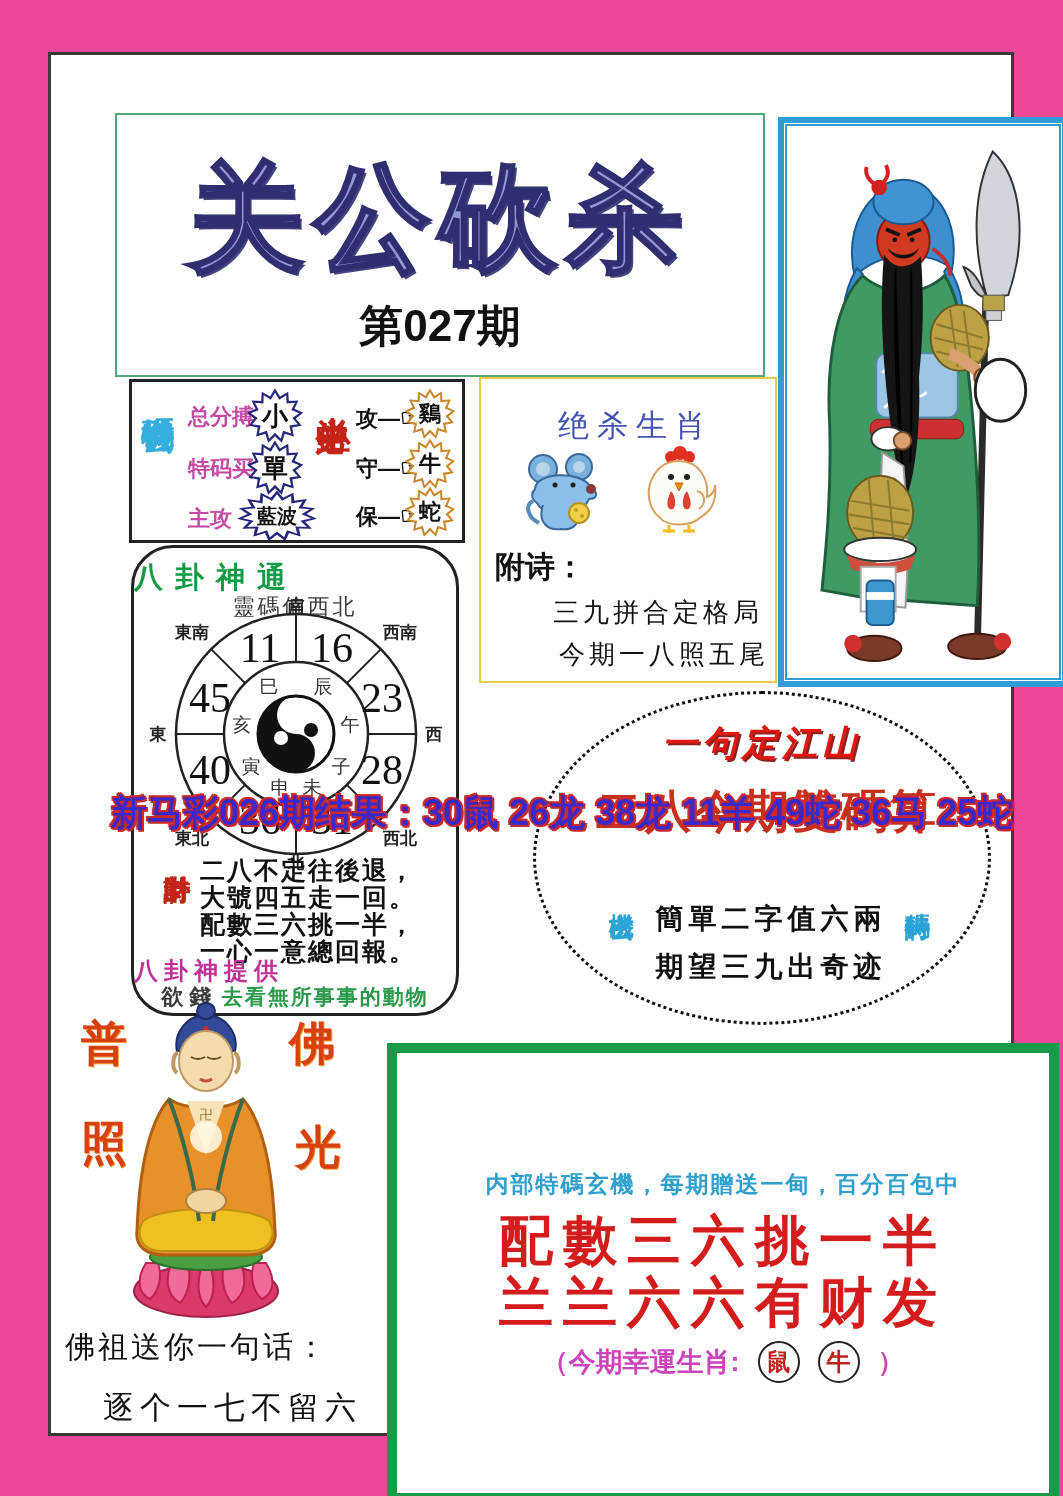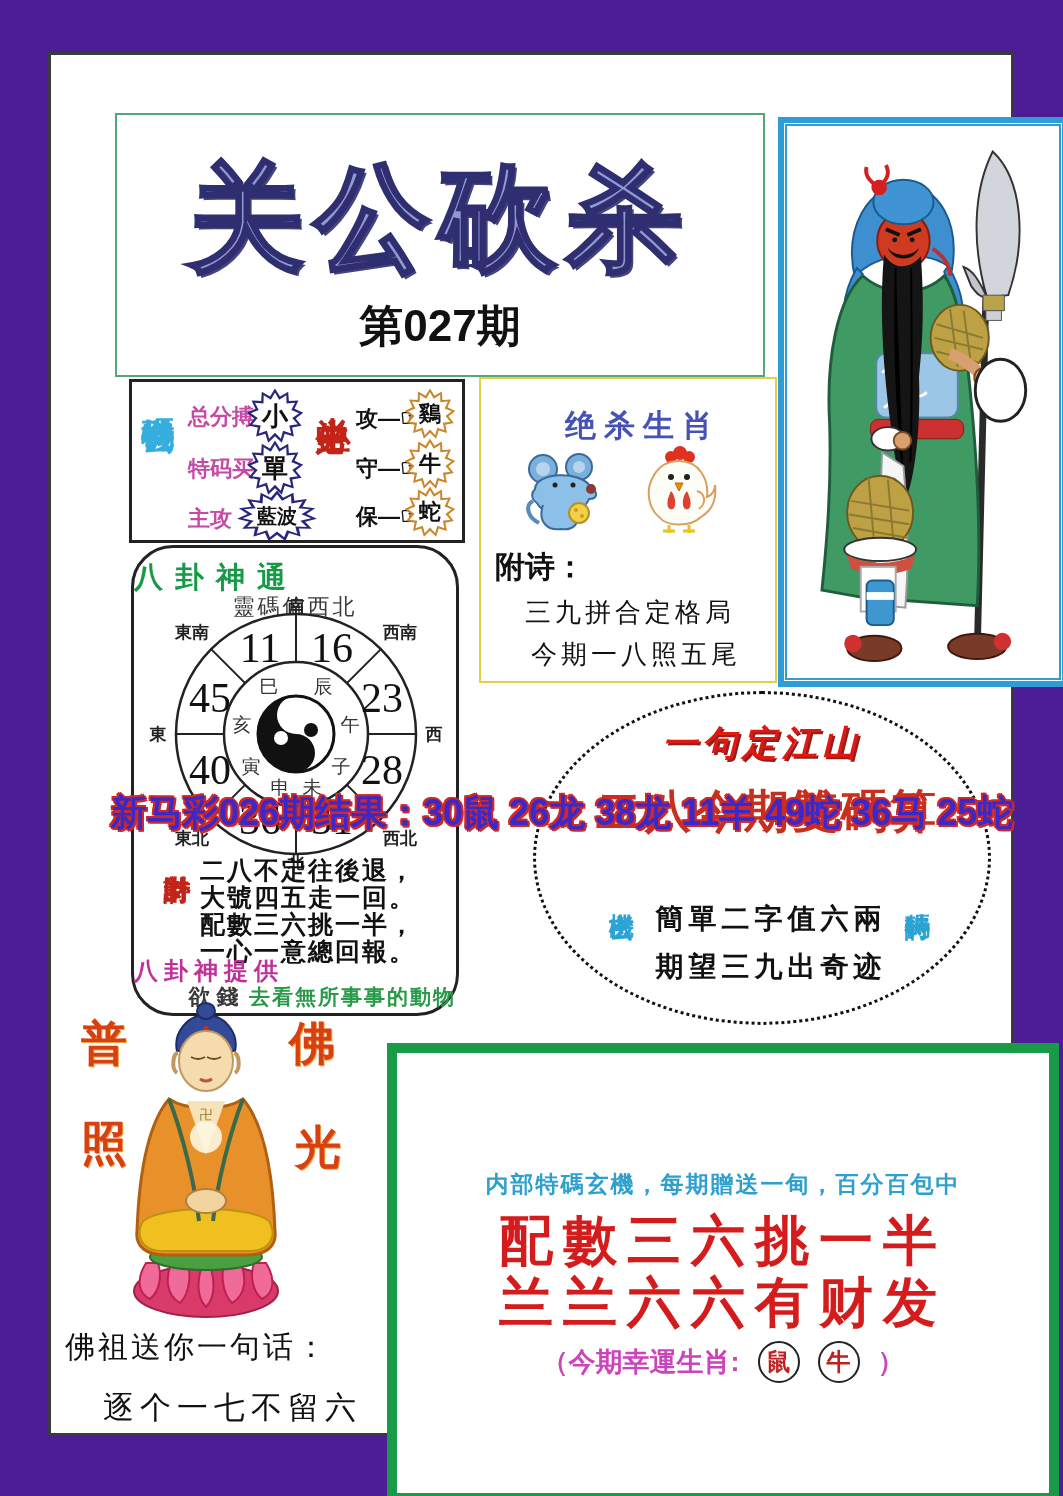--- a/index.html
+++ b/index.html
@@ -1,16 +1,16 @@
 <!DOCTYPE html>
 <html><head>
 <meta charset="utf-8">
 <style>
   html,body{margin:0;padding:0;background:#fff;}
-  .page{position:relative;width:1063px;height:1496px;background:#4c1d95;overflow:hidden;
+  .page{position:relative;width:1063px;height:1496px;background:#ec4899;overflow:hidden;
         font-family:"Liberation Sans",sans-serif;color:#111;}
   .frame{position:absolute;left:48px;top:52px;width:960px;height:1378px;border:3px solid #3a3a3a;background:#fff;}
   .abs{position:absolute;}
   .vert{writing-mode:vertical-rl;text-orientation:upright;}
 
   
   .title-box{position:absolute;left:64px;top:58px;width:646px;height:260px;border:2px solid #54a878;}
   .main-title{position:absolute;left:0;top:26px;width:100%;text-align:center;
       font-size:116px;font-weight:bold;letter-spacing:10px;color:#9298d2;
       -webkit-text-stroke:3px #2e2e70;text-shadow:3px 3px 0 #44447e;font-family:"Liberation Sans",sans-serif;}
@@ -28,37 +28,37 @@
   .tagrow{position:absolute;font-size:22px;font-weight:bold;color:#111;white-space:nowrap;}
   .hand{font-size:24px;}
 
   
   .burst{position:absolute;display:flex;align-items:center;justify-content:center;}
   .burst svg{position:absolute;left:0;top:0;width:100%;height:100%;}
   .burst span{position:relative;font-weight:bold;color:#111;z-index:1;}
 
   
   .kill-box{position:absolute;left:428px;top:322px;width:294px;height:302px;border:2px solid #e2d048;background:#fff;}
-  .kill-title{position:absolute;left:15px;top:26px;width:100%;text-align:center;font-size:31px;font-weight:bold;
+  .kill-title{position:absolute;left:8px;top:26px;width:100%;text-align:center;font-size:31px;font-weight:normal;
       color:#4553b4;letter-spacing:8px;}
   .kill-poem-label{position:absolute;left:14px;top:168px;font-size:30px;font-weight:bold;color:#111;}
-  .kill-line{position:absolute;font-size:26px;color:#111;letter-spacing:4px;font-family:Liberation Mono, monospace;}
+  .kill-line{position:absolute;font-size:26px;color:#111;letter-spacing:4px;font-family:Liberation Mono, monospace;margin-left:28px;}
 
   
   .bagua-box{position:absolute;left:80px;top:490px;width:322px;height:465px;border:3px solid #222;border-radius:42px;background:#fff;}
   .bg-title{position:absolute;left:0;top:10px;width:100%;font-size:29px;font-weight:bold;
       color:#159a45;letter-spacing:12px;}
   .bg-sub{position:absolute;left:0;top:44px;width:100%;text-align:center;font-size:22px;color:#3a3a3a;letter-spacing:3px;}
   .poem-col{position:absolute;left:30px;top:306px;font-size:27px;font-weight:bold;color:#c42418;line-height:26px;
       font-family:"Liberation Serif",serif;}
   .poem-line{position:absolute;left:66px;font-size:25px;font-weight:bold;color:#111;letter-spacing:2px;
       font-family:"Liberation Serif",serif;white-space:nowrap;}
   .provider{position:absolute;left:0;top:407px;width:100%;font-size:24px;font-weight:bold;
       color:#c03098;letter-spacing:6px;}
-  .hint{position:absolute;left:0;top:434px;width:100%;text-align:right;white-space:nowrap;}
+  .hint{position:absolute;left:0;top:434px;width:100%;text-align:center;white-space:nowrap;}
   .hint .hl{font-size:22px;font-weight:bold;color:#3a3a3a;letter-spacing:6px;}
   .hint .ht{font-size:21px;font-weight:bold;color:#2a9a4a;letter-spacing:2px;}
 
   
   .one-ellipse{position:absolute;left:482px;top:636px;width:452px;height:328px;border:3px dotted #111;border-radius:50%;}
   .oe-title{position:absolute;left:0;top:26px;width:100%;text-align:center;font-size:35px;font-weight:bold;
       color:#e01810;letter-spacing:5px;text-shadow:2px 2px 0 #902020;font-style:italic;}
   .oe-vert{position:absolute;font-size:25px;font-weight:bold;color:#2ba3d4;line-height:28px;}
   .oe-line{position:absolute;left:95px;width:280px;text-align:center;font-size:28px;font-weight:bold;color:#111;
       letter-spacing:5px;font-family:"Liberation Serif",serif;white-space:nowrap;}

